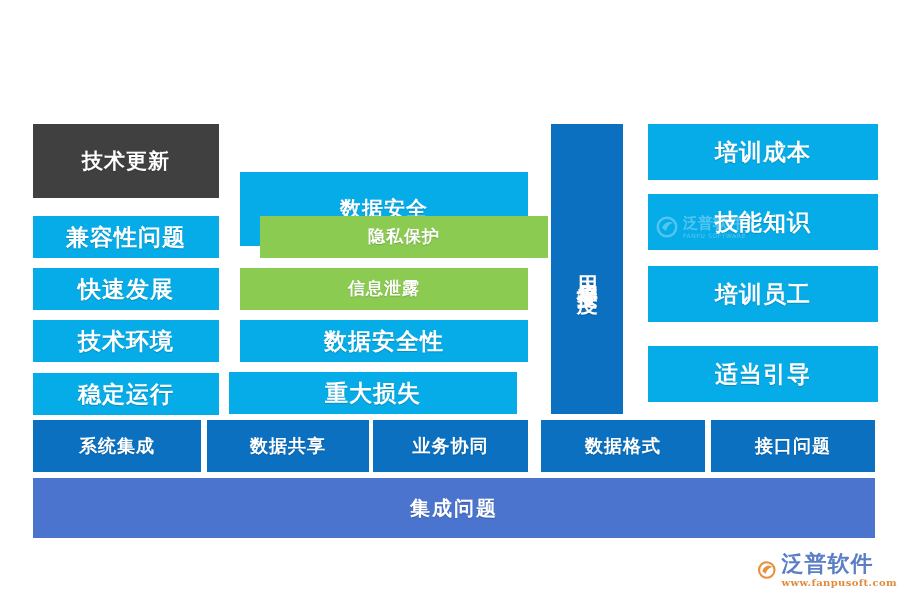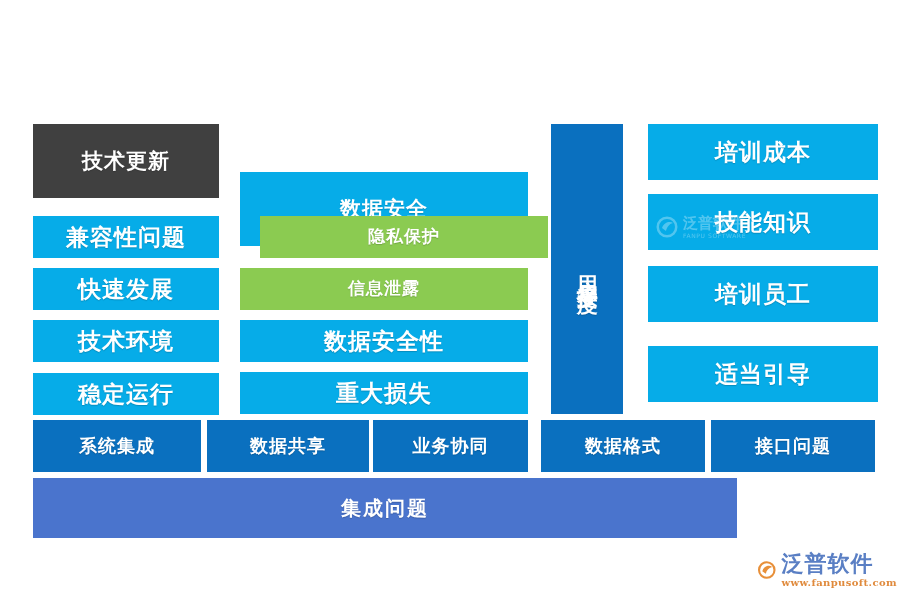--- a/index.html
+++ b/index.html
@@ -166,21 +166,21 @@
   <div class="box cell-blue" style="left:33px;  top:373px; width:186px; height:42px;">稳定运行</div>
 
   <div class="box hdr-light" style="left:240px; top:124px; width:288px; height:74px;margin-top:48px;">数据安全</div>
 
   <div class="box cell-green" style="left:240px; top:216px; width:288px; height:42px;margin-left:20px;">隐私保护</div>
 
   <div class="box cell-green" style="left:240px; top:268px; width:288px; height:42px;">信息泄露</div>
 
   <div class="box cell-blue" style="left:240px; top:320px; width:288px; height:42px;">数据安全性</div>
 
-  <div class="box cell-blue" style="left:240px; top:372px; width:288px; height:42px;">重大损失</div>
+  <div class="box cell-blue" style="left:229px; top:372px; width:288px; height:42px;">重大损失</div>
 
   <div class="box" id="box-user-acceptance" style="left:551px; top:124px; width:72px; height:290px;">用户接受度</div>
 
   <div class="box cell-blue" style="left:648px; top:124px; width:230px; height:56px;">培训成本</div>
 
   <div class="box cell-blue" style="left:648px; top:194px; width:230px; height:56px;text-align:center;">技能知识</div>
 
   <div class="box cell-blue" style="left:648px; top:266px; width:230px; height:56px;">培训员工</div>
 
   <div class="box cell-blue" style="left:648px; top:346px; width:230px; height:56px;">适当引导</div>
@@ -200,21 +200,21 @@
   <div class="box cell-bottom" style="left:33px;  top:420px; width:168px; height:52px;">系统集成</div>
 
   <div class="box cell-bottom" style="left:207px; top:420px; width:162px; height:52px;">数据共享</div>
 
   <div class="box cell-bottom" style="left:373px; top:420px; width:155px; height:52px;">业务协同</div>
 
   <div class="box cell-bottom" style="left:541px; top:420px; width:164px; height:52px;">数据格式</div>
 
   <div class="box cell-bottom" style="left:711px; top:420px; width:164px; height:52px;">接口问题</div>
 
-  <div class="box" id="box-integration-issue" style="left:33px; top:478px; width:704px; height:60px;">集成问题</div>
+  <div class="box" id="box-integration-issue" style="left:33px; top:478px; width:842px; height:60px;">集成问题</div>
 
   <div id="brand-logo">
     <svg width="30" height="30" viewBox="0 0 24 24">
       <path d="M12 1.2 A10.8 10.8 0 1 0 12 22.8 A10.8 10.8 0 1 0 12 1.2 Z
                M12 3.8 A8.2 8.2 0 1 1 12 20.2 A8.2 8.2 0 1 1 12 3.8 Z" fill="#e8903a"></path>
       <path d="M6.5 13.5 C8.5 6.8 15.5 5.6 18.6 8.2 C14.2 9.2 11.8 12.2 10.8 16.6 Z" fill="#e8903a"></path>
     </svg>
     <span class="logo-text">
       <span class="brand-name">泛普软件</span>
       <span class="brand-url">www.fanpusoft.com</span>

